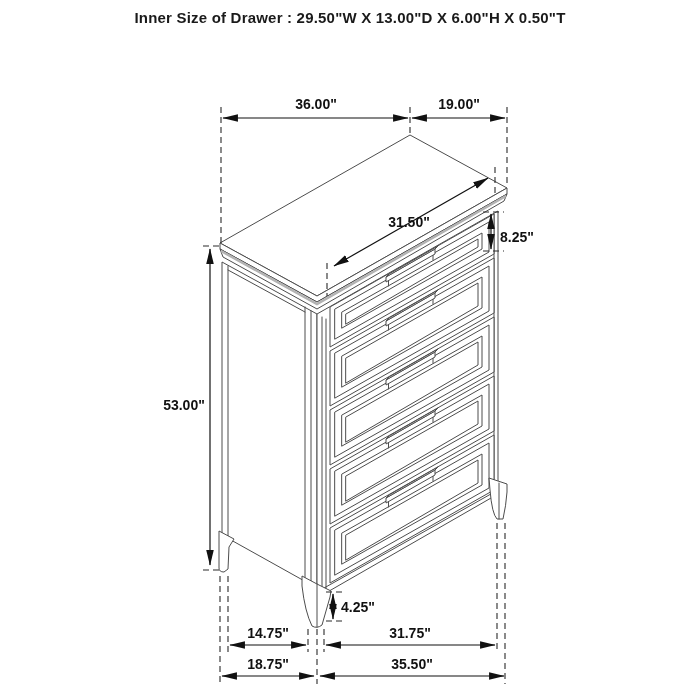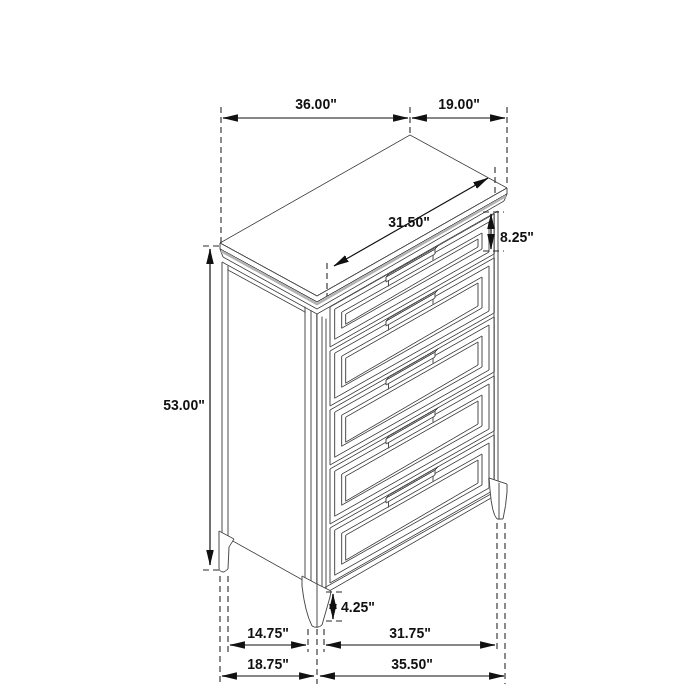--- a/index.html
+++ b/index.html
@@ -12,20 +12,21 @@
   .fw{stroke:#4d4d4d;stroke-width:1;fill:#ffffff;stroke-linejoin:round;}
   .gray{stroke:#b3b3b3;stroke-width:2.4;fill:none;}
   .dim{stroke:#111111;stroke-width:1.2;fill:none;}
   .ext{stroke:#2b2b2b;stroke-width:1.1;fill:none;stroke-dasharray:6 4;}
   .dtx{font:bold 14px "Liberation Sans",sans-serif;fill:#111111;}
 </style>
 </head>
 <body>
 
 <div class="page">
+  <div class="title">Inner Size of Drawer : 29.50"W X 13.00"D X 6.00"H X 0.50"T</div>
 
   <svg width="700" height="700" viewBox="0 0 700 700">
     <defs>
       <marker id="ah" viewBox="0 0 12 8" refX="11.5" refY="4" markerWidth="13" markerHeight="9" orient="auto-start-reverse">
         <path d="M0,1.1 L12,4 L0,6.9 Z" fill="#111"></path>
       </marker>
     </defs>
 
     <g>
 

